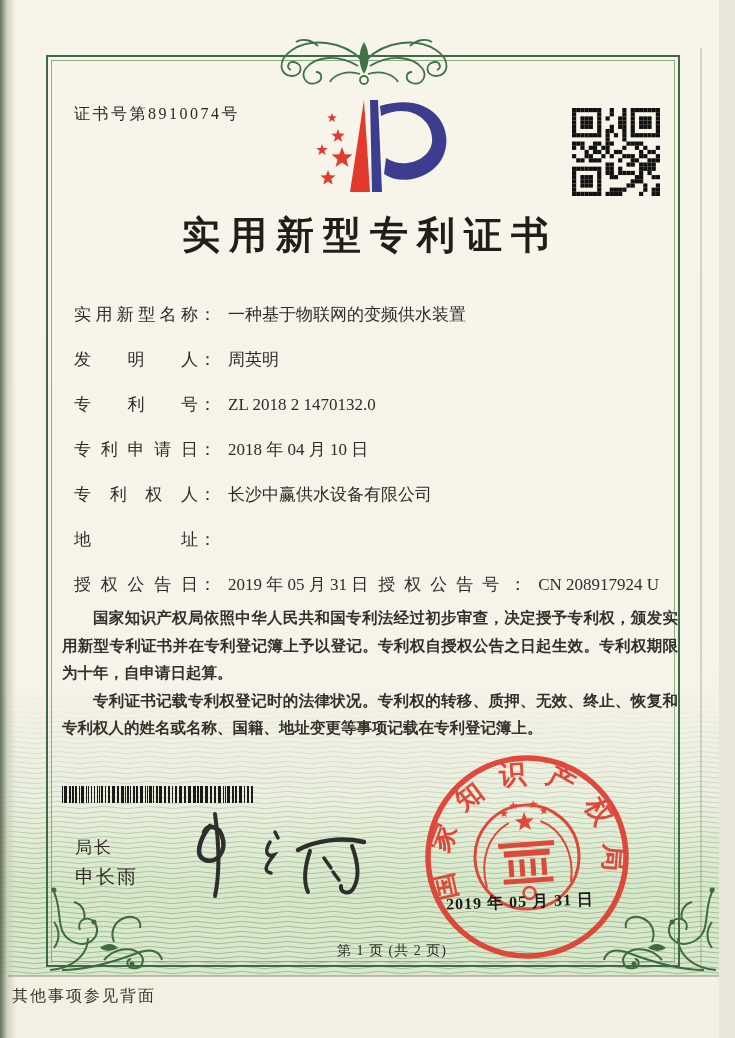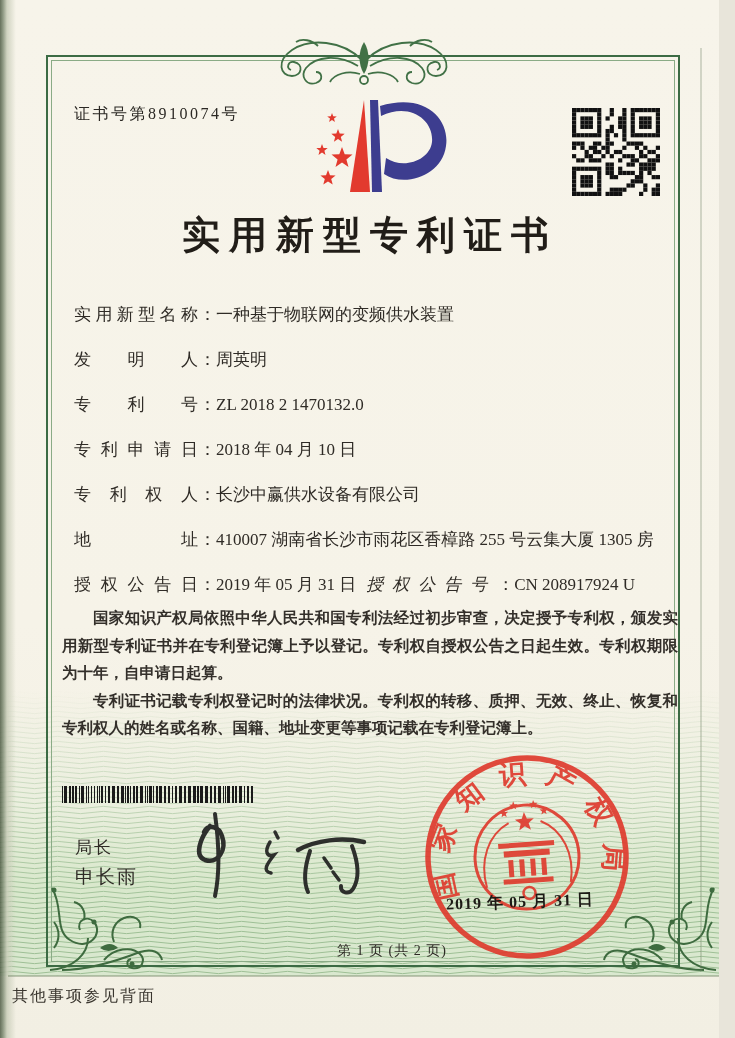--- a/index.html
+++ b/index.html
@@ -28,22 +28,22 @@
   #logo{left:298px;top:96px;}
   #qr{left:572px;top:108px;}
   
   #title{left:46px;top:210px;width:630px;text-align:center;font-size:38px;font-weight:700;
     letter-spacing:9px;color:#211d18;padding-left:9px;}
   
   #fields{left:74px;top:292px;width:600px;font-size:17px;}
   .field-row{height:45px;display:flex;align-items:center;white-space:nowrap;}
   .f-label{display:inline-flex;justify-content:space-between;width:124px;}
   .f-colon{margin-left:1px;}
-  .f-value{margin-left:0;}
-  .f-label2{margin-left:10px;letter-spacing:9px;font-style:italic;}
+  .f-value{margin-left:12px;}
+  .f-label2{margin-left:10px;letter-spacing:9px;}
   
   #paragraphs{left:62px;top:604px;width:616px;font-size:15.5px;line-height:27.5px;
     text-align:justify;color:#332f2a;}
   #paragraphs p{margin:0;text-indent:2em;font-weight:bold;}
   
   #barcode{left:62px;top:786px;}
   #signer-title{left:75px;top:836px;font-size:17px;letter-spacing:2px;}
   #signer-name{left:75px;top:864px;font-size:19px;letter-spacing:2px;}
   #signature{left:182px;top:806px;}
   #seal{left:422px;top:752px;}
@@ -412,21 +412,20 @@
         </span>
         <span class="f-colon">：</span>
         <span class="f-value">长沙中赢供水设备有限公司</span>
       </div>
       <div class="field-row">
         <span class="f-label">
           <span>地</span>
           <span>址</span>
         </span>
         <span class="f-colon">：</span>
-        <span class="f-value">410007 湖南省长沙市雨花区香樟路 255 号云集大厦 1305 房</span>
       </div>
       <div class="field-row">
         <span class="f-label">
           <span>授</span>
           <span>权</span>
           <span>公</span>
           <span>告</span>
           <span>日</span>
         </span>
         <span class="f-colon">：</span>

